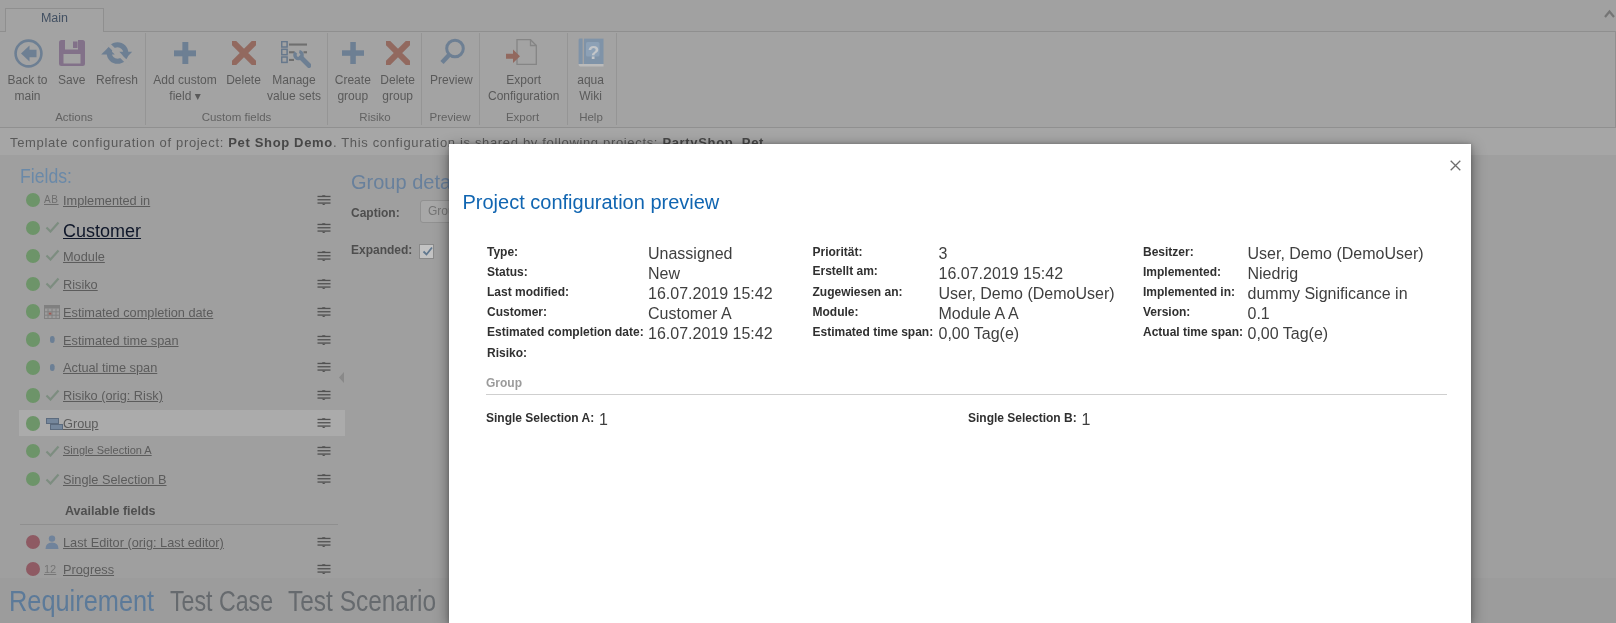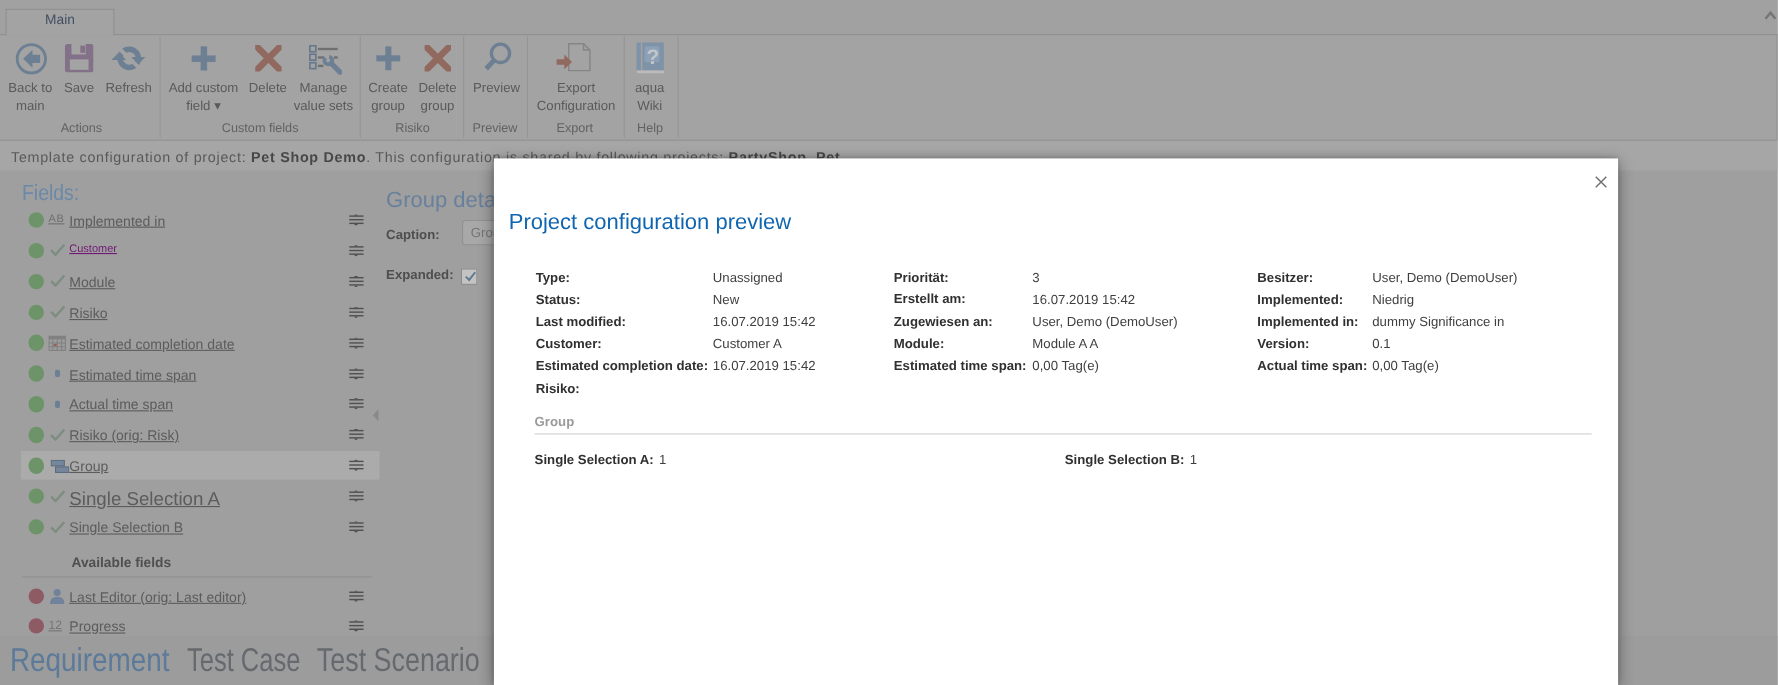--- a/index.html
+++ b/index.html
@@ -30,21 +30,21 @@
   font-size:12px;color:#757575;line-height:21px;padding-left:7px;}
 #gdcheck{position:absolute;left:419px;top:244px;width:15px;height:15px;background:#c3c3c3;
   border:1px solid #8a8a8a;box-sizing:border-box;}
 #botbar{position:absolute;left:0;top:578px;width:1616px;height:45px;background:#9c9c9c;}
 .bottab{position:absolute;top:584px;font-size:30px;color:#666a6e;white-space:nowrap;transform-origin:0 0;}
 #modal{position:absolute;left:449px;top:144px;width:1022px;height:479px;background:#ffffff;
   box-shadow:0 4px 14px rgba(0,0,0,0.45), 0 0 4px rgba(0,0,0,0.22);}
 #mtitle{position:absolute;left:13.5px;top:12px;font-size:20px;color:#1065b1;margin-top:35px;}
 #mhead{position:absolute;left:12px;top:55.3px;font-size:26px;letter-spacing:-0.45px;color:#1065b1;}
 .mlbl{position:absolute;font-size:12px;font-weight:bold;color:#303030;white-space:nowrap;}
-.mval{position:absolute;font-size:12px;color:#3f3f3f;white-space:nowrap;}
+.mval{position:absolute;font-size:16px;color:#3f3f3f;white-space:nowrap;}
 #mgroup{position:absolute;left:37px;top:232px;font-size:12px;font-weight:bold;color:#9b9b9b;}
 #mline{position:absolute;left:37px;top:250px;width:961px;height:1px;background:#cfcfcf;}
 </style>
 </head>
 <body>
 <div id="app">
   <div id="topstrip"></div>
   <div id="ribbon"></div>
   <div id="maintab">Main</div>
   <svg class="abs" style="left:1603px;top:9px" width="13" height="10" viewBox="0 0 13 10">
@@ -143,21 +143,21 @@
       <rect x="0.5" y="0.8" width="13" height="1.3" fill="#515151"></rect>
       <rect x="0.5" y="4.1" width="13" height="1.3" fill="#515151"></rect>
       <rect x="0.5" y="7.4" width="13" height="1.3" fill="#515151"></rect>
       <path d="M4.8,0.8 L6.7,-1 L8.6,0.8 Z" fill="#515151"></path>
       <path d="M4.8,8.7 L6.7,10.5 L8.6,8.7 Z" fill="#515151"></path>
     </svg>
     <div class="abs" style="left:25.6px;top:220.7px;width:14.5px;height:14.5px;border-radius:50%;background:#6d9469"></div>
     <svg class="abs" style="left:45px;top:221.4px" width="15" height="12" viewBox="0 0 15 12">
       <path d="M1.5,6.5 L5.5,10.5 L13.5,1.5" fill="none" stroke="#7d8d80" stroke-width="2.2"></path>
     </svg>
-    <div class="lbl" style="left:63px;top:220.9px;font-size:10px;color:#701a75">Customer</div>
+    <div class="lbl" style="left:63px;top:220.9px;font-size:18px;color:#0f172a">Customer</div>
     <svg class="abs" style="left:317px;top:222.9px" width="14" height="10" viewBox="0 0 14 10">
       <rect x="0.5" y="0.8" width="13" height="1.3" fill="#515151"></rect>
       <rect x="0.5" y="4.1" width="13" height="1.3" fill="#515151"></rect>
       <rect x="0.5" y="7.4" width="13" height="1.3" fill="#515151"></rect>
       <path d="M4.8,0.8 L6.7,-1 L8.6,0.8 Z" fill="#515151"></path>
       <path d="M4.8,8.7 L6.7,10.5 L8.6,8.7 Z" fill="#515151"></path>
     </svg>
     <div class="abs" style="left:25.6px;top:248.6px;width:14.5px;height:14.5px;border-radius:50%;background:#6d9469"></div>
     <svg class="abs" style="left:45px;top:249.3px" width="15" height="12" viewBox="0 0 15 12">
       <path d="M1.5,6.5 L5.5,10.5 L13.5,1.5" fill="none" stroke="#7d8d80" stroke-width="2.2"></path>
@@ -243,21 +243,21 @@
       <rect x="0.5" y="0.8" width="13" height="1.3" fill="#515151"></rect>
       <rect x="0.5" y="4.1" width="13" height="1.3" fill="#515151"></rect>
       <rect x="0.5" y="7.4" width="13" height="1.3" fill="#515151"></rect>
       <path d="M4.8,0.8 L6.7,-1 L8.6,0.8 Z" fill="#515151"></path>
       <path d="M4.8,8.7 L6.7,10.5 L8.6,8.7 Z" fill="#515151"></path>
     </svg>
     <div class="abs" style="left:25.6px;top:443.9px;width:14.5px;height:14.5px;border-radius:50%;background:#6d9469"></div>
     <svg class="abs" style="left:45px;top:444.6px" width="15" height="12" viewBox="0 0 15 12">
       <path d="M1.5,6.5 L5.5,10.5 L13.5,1.5" fill="none" stroke="#7d8d80" stroke-width="2.2"></path>
     </svg>
-    <div class="lbl" style="left:63px;top:444.1px;font-size:17px;color:#5c5c5c">Single Selection A</div>
+    <div class="lbl" style="left:63px;top:444.1px;font-size:11px;color:#5c5c5c">Single Selection A</div>
     <svg class="abs" style="left:317px;top:446.1px" width="14" height="10" viewBox="0 0 14 10">
       <rect x="0.5" y="0.8" width="13" height="1.3" fill="#515151"></rect>
       <rect x="0.5" y="4.1" width="13" height="1.3" fill="#515151"></rect>
       <rect x="0.5" y="7.4" width="13" height="1.3" fill="#515151"></rect>
       <path d="M4.8,0.8 L6.7,-1 L8.6,0.8 Z" fill="#515151"></path>
       <path d="M4.8,8.7 L6.7,10.5 L8.6,8.7 Z" fill="#515151"></path>
     </svg>
     <div class="abs" style="left:25.6px;top:471.8px;width:14.5px;height:14.5px;border-radius:50%;background:#6d9469"></div>
     <svg class="abs" style="left:45px;top:472.5px" width="15" height="12" viewBox="0 0 15 12">
       <path d="M1.5,6.5 L5.5,10.5 L13.5,1.5" fill="none" stroke="#7d8d80" stroke-width="2.2"></path>

